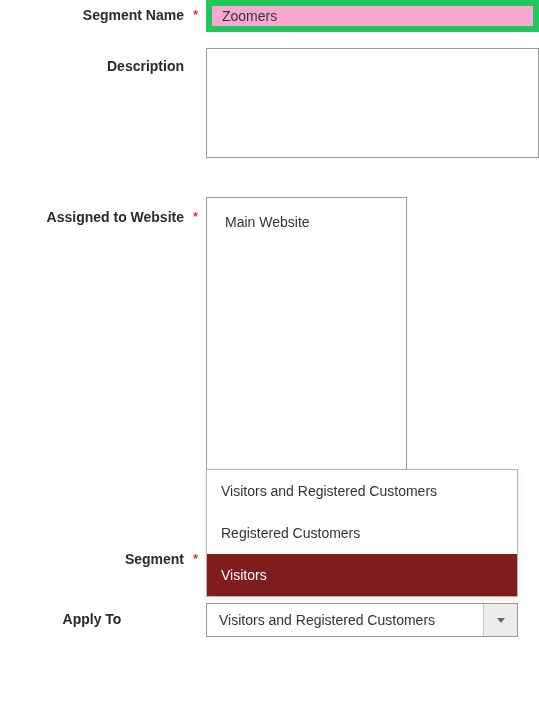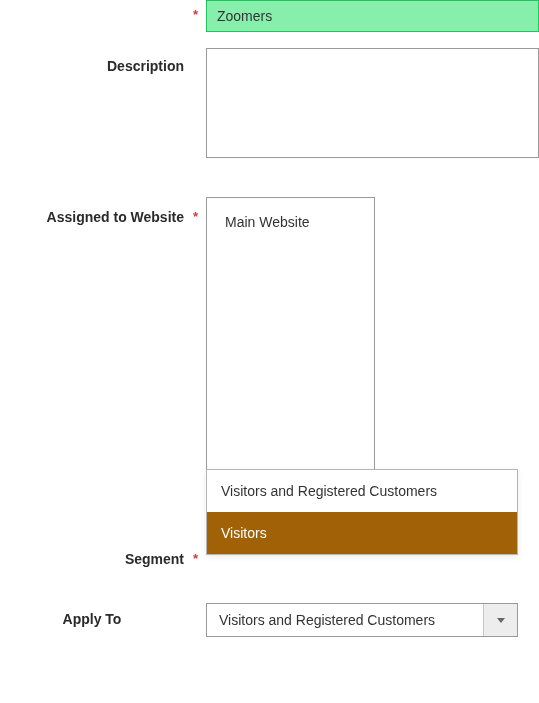--- a/index.html
+++ b/index.html
@@ -37,41 +37,41 @@
     font-weight: 600;
   }
   .field-col {
     flex: 1;
     padding-left: 14px;
     min-width: 0;
   }
   .text-input {
     width: 340px;
     max-width: 100%;
-    border: 1px solid #22c55e;
+    border: 6px solid #22c55e;
     padding: 6px 10px;
     font-size: 14px;
     height: 32px;
     color: #333;
-    background: #86efac;
+    background: #f9a8d4;
   }
   .textarea-input {
     width: 340px;
     max-width: 100%;
     height: 110px;
     border: 1px solid #9a9a9a;
     padding: 8px 10px;
     font-size: 14px;
     resize: none;
     background: #fff;
     font-family: inherit;
     color: #333;
   }
   .listbox {
-    width: 169px;
+    width: 201px;
     height: 306px;
     border: 1px solid #9a9a9a;
     background: #fff;
     padding: 12px 0 0 0;
     overflow: auto;
   }
   .listbox-option {
     padding: 4px 18px;
     font-size: 14px;
     color: #333;
@@ -98,21 +98,21 @@
     box-shadow: 0 2px 6px rgba(0,0,0,0.08);
     z-index: 10;
   }
   .dropdown-popup .option {
     padding: 13px 14px;
     font-size: 14px;
     color: #333;
     cursor: pointer;
   }
   .dropdown-popup .option.highlight {
-    background: #a16207;
+    background: #7f1d1d;
     color: #fff;
   }
 
   .row-apply .label-col { padding-top: 8px; text-align: center; }
   .select-wrap {
     display: flex;
     align-items: stretch;
     border: 1px solid #9a9a9a;
     background: #fff;
     width: 312px;
@@ -147,20 +147,21 @@
     height: 0;
   }
 </style>
 </head>
 <body>
 
 <div class="form-container">
 
   <div class="form-row row-segment">
     <div class="label-col">
+      <span>Segment Name</span>
       <span class="req">*</span>
     </div>
     <div class="field-col">
       <input type="text" class="text-input" value="Zoomers" style="">
     </div>
   </div>
 
   <div class="form-row row-desc">
     <div class="label-col">
       <span>Description</span>
@@ -203,18 +204,19 @@
           <div class="select-display">Visitors and Registered Customers</div>
           <div class="select-arrow">
             <div class="tri"></div>
           </div>
         </div>
       </div>
     </div>
 
     <div class="dropdown-popup">
       <div class="option">Visitors and Registered Customers</div>
+      <div class="option">Registered Customers</div>
       <div class="option highlight">Visitors</div>
     </div>
 
   </div>
 
 </div>
 
 </body></html>

